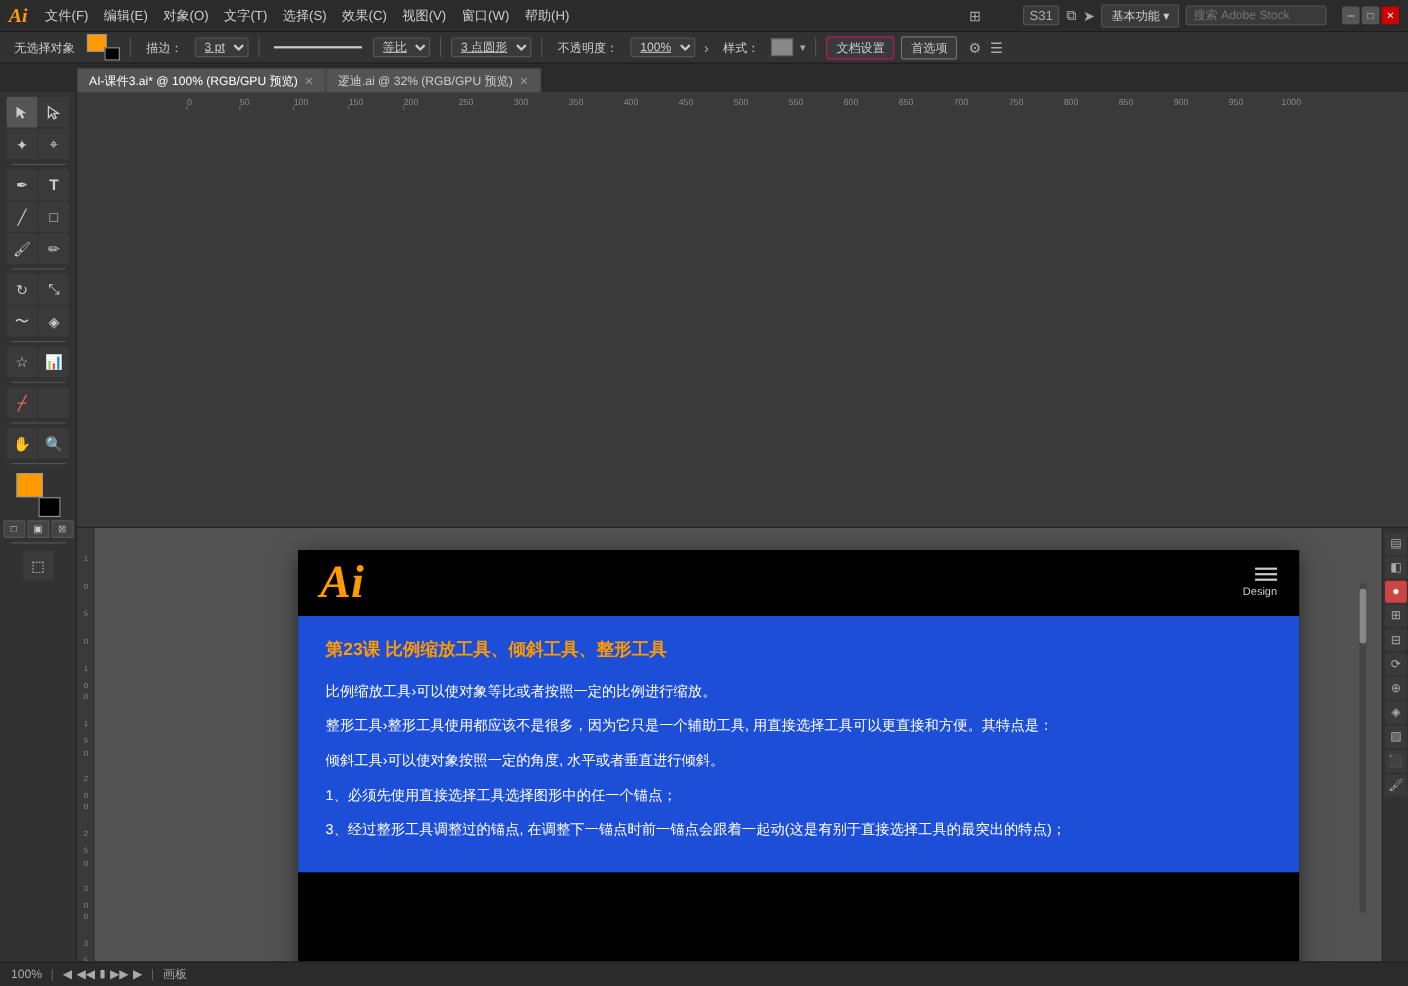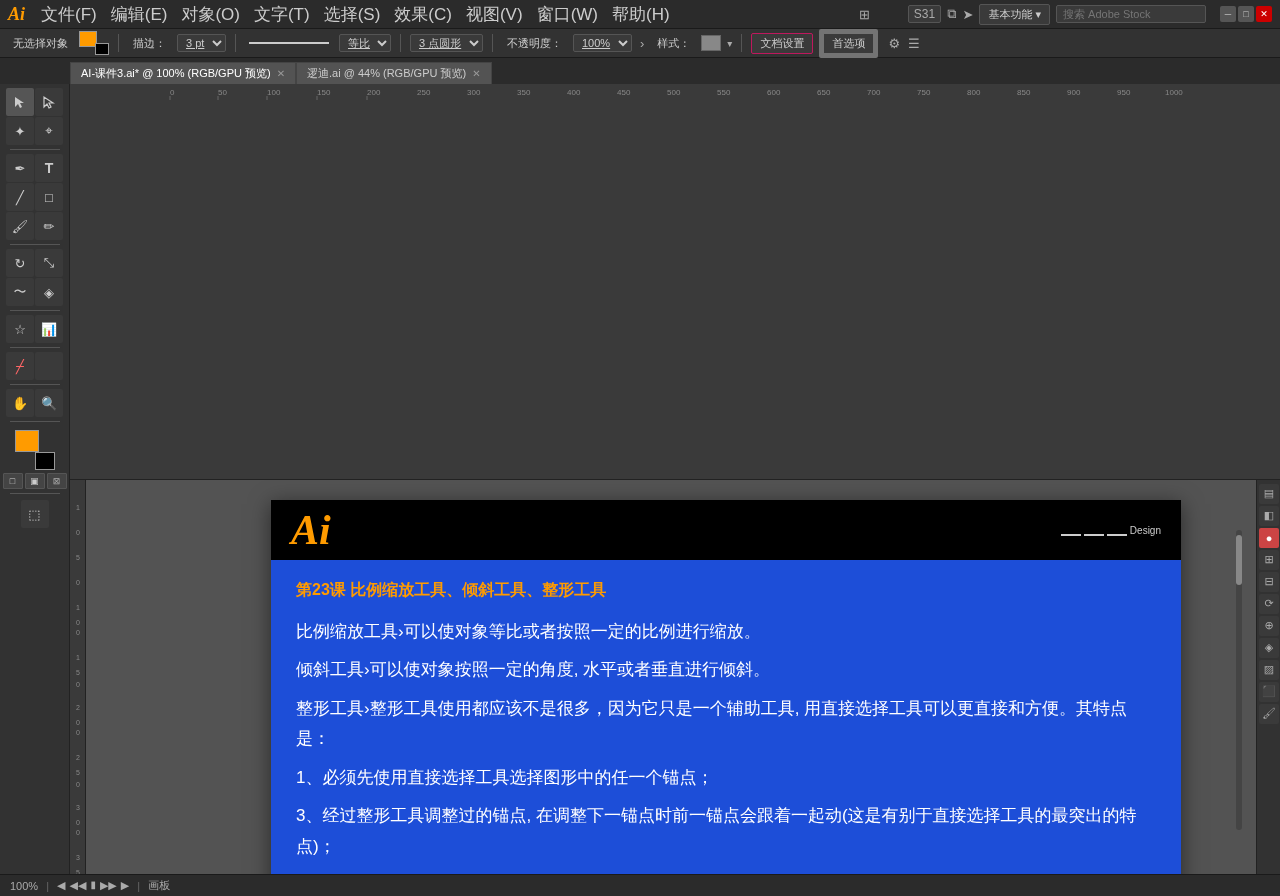--- a/index.html
+++ b/index.html
@@ -28,21 +28,21 @@
     .menu-bar .app-logo {
       color: #FF9B00;
       font-size: 18px;
       font-weight: bold;
       font-style: italic;
       margin-right: 8px;
       font-family: 'Times New Roman', serif;
     }
     .menu-item {
       color: #ccc;
-      font-size: 17px;
+      font-size: 12px;
       padding: 2px 6px;
       cursor: pointer;
       border-radius: 2px;
       text-align: center;
     }
     .menu-bar-right {
       margin-left: auto;
       display: flex;
       align-items: center;
       gap: 6px;
@@ -56,21 +56,21 @@
       border-radius: 2px;
       cursor: pointer;
     }
     .search-box {
       background: #3a3a3a;
       border: 1px solid #555;
       border-radius: 2px;
       padding: 2px 6px;
       color: #ccc;
       font-size: 11px;
-      width: 150px;
+      width: 128px;
     }
     .win-controls {
       display: flex;
       gap: 2px;
       margin-left: 8px;
     }
     .win-btn {
       width: 16px;
       height: 16px;
       background: #555;
@@ -259,21 +259,21 @@
     .doc-ai-logo {
       color: #FF9B00;
       font-size: 42px;
       font-weight: bold;
       font-style: italic;
       font-family: 'Times New Roman', serif;
       line-height: 1;
     }
     .doc-menu-icon {
       display: flex;
-      flex-direction: row;
+      flex-direction: column;
       gap: 3px;
       cursor: pointer;
       align-items: flex-end;
     }
     .doc-menu-line {
       width: 20px;
       height: 2px;
       background: #ccc;
     }
     .doc-menu-label {
@@ -289,21 +289,21 @@
       color: #fff;
       font-family: 'Microsoft YaHei', 'SimHei', Arial, sans-serif;
     }
     .doc-title {
       color: #FF9B00;
       font-size: 16px;
       font-weight: bold;
       margin-bottom: 16px;
     }
     .doc-paragraph {
-      font-size: 17px;
+      font-size: 13px;
       color: #fff;
       line-height: 1.8;
       margin-bottom: 8px;
     }
 
     
     .status-bar {
       height: 22px;
       background: #2b2b2b;
       border-top: 1px solid #1a1a1a;
@@ -416,33 +416,33 @@
   </select>
   <span style="font-size:13px;color:#aaa;cursor:pointer;margin:0 2px;">›</span>
 
   <span class="toolbar-item">样式：</span>
   <div style="width:20px;height:16px;background:#888;border:1px solid #666;"></div>
   <span style="font-size:10px;color:#aaa;cursor:pointer;">▾</span>
 
   <div class="toolbar-divider"></div>
 
   <button style="background:#3a3a3a;border:1px solid #be185d;color:#ccc;font-size:11px;padding:2px 8px;cursor:pointer;border-radius:2px;">文档设置</button>
-  <button style="background:#3a3a3a;border:5px solid #737373;color:#ccc;font-size:11px;padding:2px 8px;cursor:pointer;border-radius:2px;">首选项</button>
+  <button style="background:#3a3a3a;border:1px solid #737373;color:#ccc;font-size:11px;padding:2px 8px;cursor:pointer;border-radius:2px;">首选项</button>
 
   <span style="font-size:13px;color:#aaa;cursor:pointer;margin-left:4px;">⚙</span>
   <span style="font-size:13px;color:#aaa;cursor:pointer;margin-left:2px;">☰</span>
 </div>
 
 <div class="tab-bar">
   <div class="tab active">
     <span>AI-课件3.ai* @ 100% (RGB/GPU 预览)</span>
     <span class="close-x">✕</span>
   </div>
   <div class="tab">
-    <span>逻迪.ai @ 44% (RGB/GPU 预览)</span>
+    <span>逻迪.ai @ 32% (RGB/GPU 预览)</span>
     <span class="close-x">✕</span>
   </div>
 </div>
 
 <div class="main-layout">
 
   <div class="toolbox">
 
     <div class="tool-row">
       <div class="tool-btn active" title="Selection Tool">
@@ -611,22 +611,22 @@
               <div class="doc-menu-line"></div>
               <div class="doc-menu-line"></div>
               <div class="doc-menu-line"></div>
               <div class="doc-menu-label">Design</div>
             </div>
           </div>
 
           <div class="doc-content">
             <div class="doc-title">第23课    比例缩放工具、倾斜工具、整形工具</div>
             <div class="doc-paragraph">比例缩放工具›可以使对象等比或者按照一定的比例进行缩放。</div>
+            <div class="doc-paragraph">整形工具›整形工具使用都应该不是很多，因为它只是一个辅助工具, 用直接选择工具可以更直接和方便。其特点是：</div>
             <div class="doc-paragraph">倾斜工具›可以使对象按照一定的角度, 水平或者垂直进行倾斜。</div>
-            <div class="doc-paragraph">整形工具›整形工具使用都应该不是很多，因为它只是一个辅助工具, 用直接选择工具可以更直接和方便。其特点是：</div>
             <div class="doc-paragraph">1、必须先使用直接选择工具选择图形中的任一个锚点；</div>
             <div class="doc-paragraph">3、经过整形工具调整过的锚点, 在调整下一锚点时前一锚点会跟着一起动(这是有别于直接选择工具的最突出的特点)；</div>
           </div>
         </div>
 
         <div style="position:absolute;right:14px;top:50px;width:6px;height:300px;background:#444;border-radius:3px;">
           <div style="width:6px;height:50px;background:#888;border-radius:3px;position:absolute;top:5px;"></div>
         </div>
 
       </div>

